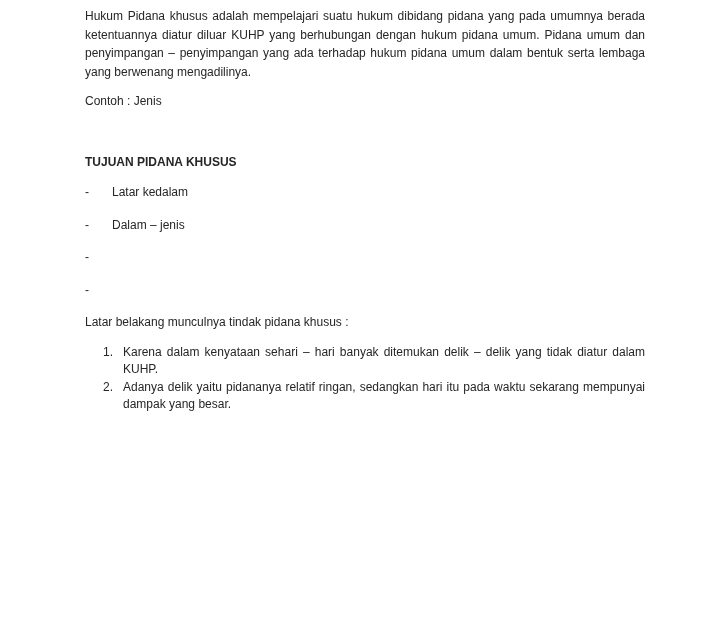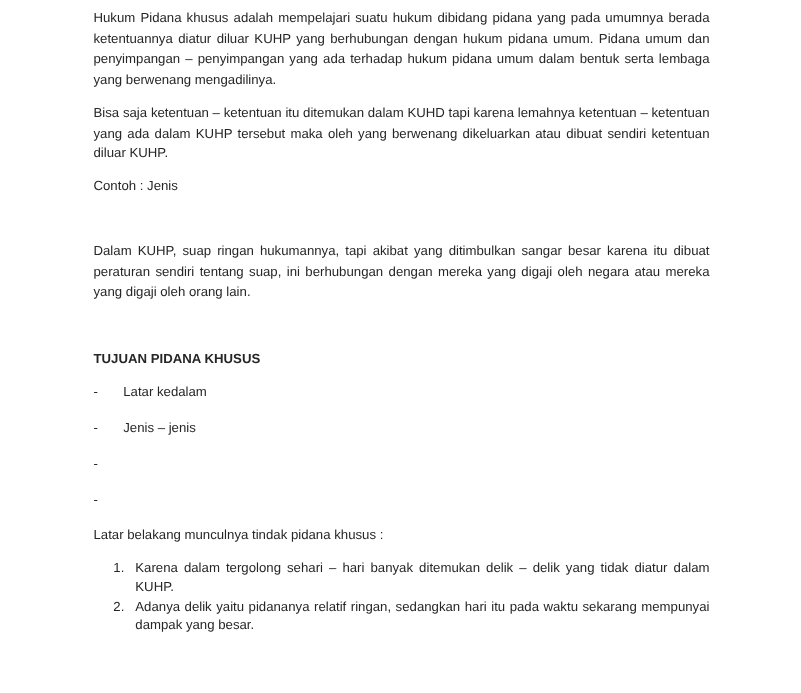--- a/index.html
+++ b/index.html
@@ -74,52 +74,50 @@
     text-align: justify;
   }
 </style>
 </head>
 <body>
 
 <div class="page">
 
   <p class="para">Hukum Pidana khusus adalah mempelajari suatu hukum dibidang pidana yang pada umumnya berada ketentuannya diatur diluar KUHP yang berhubungan dengan hukum pidana umum. Pidana umum dan penyimpangan – penyimpangan yang ada terhadap hukum pidana umum dalam bentuk serta lembaga yang berwenang mengadilinya.</p>
 
-  <p class="para p-kuhd">Bisa saja ketentuan – ketentuan itu ditemukan dalam KUHD tapi karena lemahnya ketentuan – ketentuan yang ada dalam KUHP tersebut maka oleh yang berwenang dikeluarkan atau dibuat sendiri ketentuan diluar KUHP.</p>
 
   <p class="para single p-contoh">Contoh : Jenis</p>
 
-  <p class="para p-suap">Dalam KUHP, suap ringan hukumannya, tapi akibat yang ditimbulkan sangar besar karena itu dibuat peraturan sendiri tentang suap, ini berhubungan dengan mereka yang digaji oleh negara atau mereka yang digaji oleh orang lain.</p>
 
   <p class="heading">TUJUAN PIDANA KHUSUS</p>
 
 
   <div class="dash-list">
     <div class="dash-item">
       <span class="dash-glyph">-</span>
       <span>Latar kedalam</span>
     </div>
     <div class="dash-item">
       <span class="dash-glyph">-</span>
-      <span>Jenis – jenis</span>
+      <span>Dalam – jenis</span>
     </div>
     <div class="dash-item">
       <span class="dash-glyph">-</span>
     </div>
     <div class="dash-item">
       <span class="dash-glyph">-</span>
     </div>
   </div>
 
   <p class="para single p-latar">Latar belakang munculnya tindak pidana khusus :</p>
 
   <div class="num-list">
     <div class="num-item">
       <span class="num-label">1.</span>
-      <span class="num-text">Karena dalam tergolong sehari – hari banyak ditemukan delik – delik yang tidak diatur dalam KUHP.</span>
+      <span class="num-text">Karena dalam kenyataan sehari – hari banyak ditemukan delik – delik yang tidak diatur dalam KUHP.</span>
     </div>
     <div class="num-item">
       <span class="num-label">2.</span>
       <span class="num-text">Adanya delik yaitu pidananya relatif ringan, sedangkan hari itu pada waktu sekarang mempunyai dampak yang besar.</span>
     </div>
   </div>
 
 </div>
 
 </body></html>

